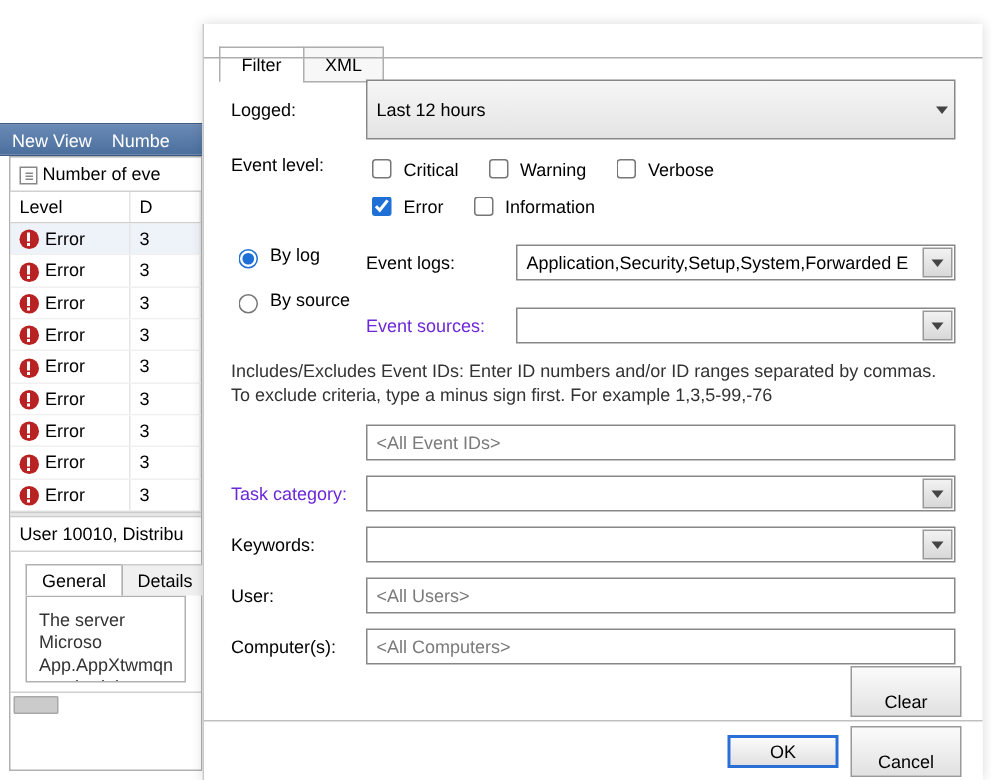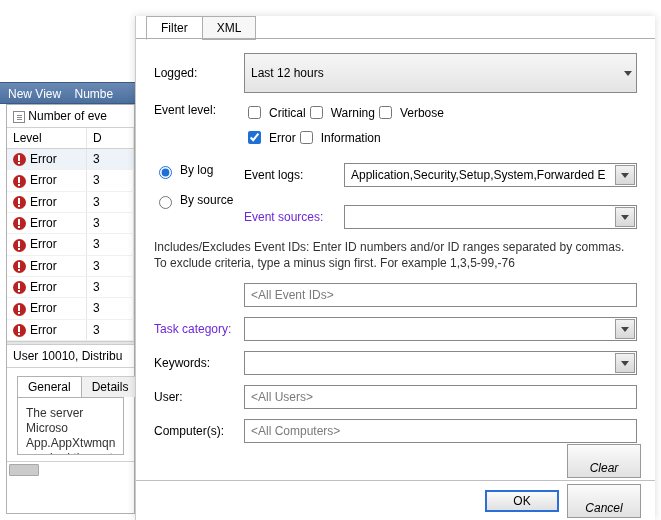--- a/index.html
+++ b/index.html
@@ -24,46 +24,46 @@
 .detail-header { padding:4px 6px; background:#fff; border-bottom:1px solid #d0d0d0; }
 .detail-tabs { display:flex; padding:8px 6px 0 10px;justify-content:space-between; }
 .small-tab { padding:3px 10px; border:1px solid #b1b1b1; border-bottom:none; background:#fff; margin-right:-1px; }
 .small-tab.inactive { background:#f0f0f0; border-top-color:#ccc; }
 .detail-body { margin:0 10px 6px 10px; border:1px solid #b1b1b1; padding:8px; height:58px; overflow:hidden; color:#333; line-height:1.25; }
 .h-scroll { height:17px; border-top:1px solid #d0d0d0; position:relative; }
 .h-scroll .thumb { position:absolute; left:2px; top:2px; width:30px; height:12px; background:#cbcbcb; border:1px solid #a8a8a8; border-radius:1px; }
 
 
 .dialog { position:absolute; left:135px; top:16px; width:520px; height:504px; background:#fff; border-left:1px solid #c9c9c9; box-shadow:0 0 8px rgba(0,0,0,.15); }
-.dlg-tabs { position:absolute; left:10px; top:0; display:flex; }
+.dlg-tabs { position:absolute; left:10px; top:15px; display:flex; }
 .dlg-tab { padding:4px 14px; border:1px solid #aeaeae; background:#f7f7f7; margin-right:-1px; }
 .dlg-tab.active { background:#fff; border-bottom-color:#fff; }
 .dlg-panel { position:absolute; left:0; top:22px; right:0; bottom:44px; border-top:1px solid #aeaeae; padding:14px 18px 8px 18px; }
 .row { display:flex; align-items:center; margin-bottom:10px; }
 .row .label { width:90px; }
 .dlg-panel .combo { flex:1; height:40px; border:1px solid #888; background:linear-gradient(#f6f6f6,#e4e4e4); padding:0 6px; position:relative; display:flex; align-items:center; }
 .dlg-panel .combo .arrow { position:absolute; right:4px; top:50%; margin-top:-2px; width:0; height:0; border-left:4px solid transparent; border-right:4px solid transparent; border-top:5px solid #444; }
-.chk-line { display:flex; align-items:flex-end; margin-bottom:6px; }
+.chk-line { display:flex; align-items:flex-end; gap:16px; margin-bottom:6px; }
 .chk { display:flex; align-items:center; gap:5px; }
 .chk input { width:13px; height:13px; accent-color:#1e6fd6; }
 .radio-col { width:90px; display:flex; flex-direction:column; gap:14px; }
 .radio { display:flex; align-items:flex-start; gap:5px; }
 .radio input { accent-color:#1e6fd6; }
 .log-rows { flex:1; display:flex; flex-direction:column; gap:18px; }
 .log-row { display:flex; align-items:center; gap:10px; }
 .log-row .ll { width:90px; }
 .dlg-panel .textinput { flex:1; height:24px; border:1px solid #888; padding:0 6px; }
 .textgrey { color:#7a7a7a; }
 .disabled { color:#6d28d9; }
 .help { margin:10px 0 12px 0; line-height:1.35; color:#333; }
 .combo-select { flex:1; height:24px; border:1px solid #888; background:#fff; position:relative; display:flex; align-items:center; padding:0 2px 0 0; }
 .combo-select .arrow-btn { position:absolute; right:1px; top:1px; width:20px; height:20px; background:linear-gradient(#f2f2f2,#d8d8d8); border:1px solid #999; display:flex; align-items:center; justify-content:center; }
 .combo-select .arrow-btn span { width:0;height:0;border-left:4px solid transparent;border-right:4px solid transparent;border-top:5px solid #444; }
 .dlg-btns { position:absolute; right:14px; top:428px; }
-.wbtn { min-width:74px; height:22px; border:1px solid #999; background:linear-gradient(#fbfbfb,#e1e1e1); padding:16px 12px;font-style:italic; }
+.wbtn { min-width:74px; height:22px; border:1px solid #999; background:linear-gradient(#fbfbfb,#e1e1e1); padding:16px 12px; }
 .bottom-bar { position:absolute; left:0; right:0; bottom:0; height:40px; border-top:1px solid #c0c0c0; display:flex; align-items:center; justify-content:flex-end; gap:8px; padding:0 14px; background:#fff; }
 .okbtn { min-width:74px; height:22px; border:2px solid #2a6fd6; background:linear-gradient(#fbfbfb,#e1e1e1); color:#000; }
 </style>
 </head>
 <body>
 
 <div class="bg-window">
   <div class="toolbar-blue">
     <span>New View</span>
     <span>Numbe</span>

